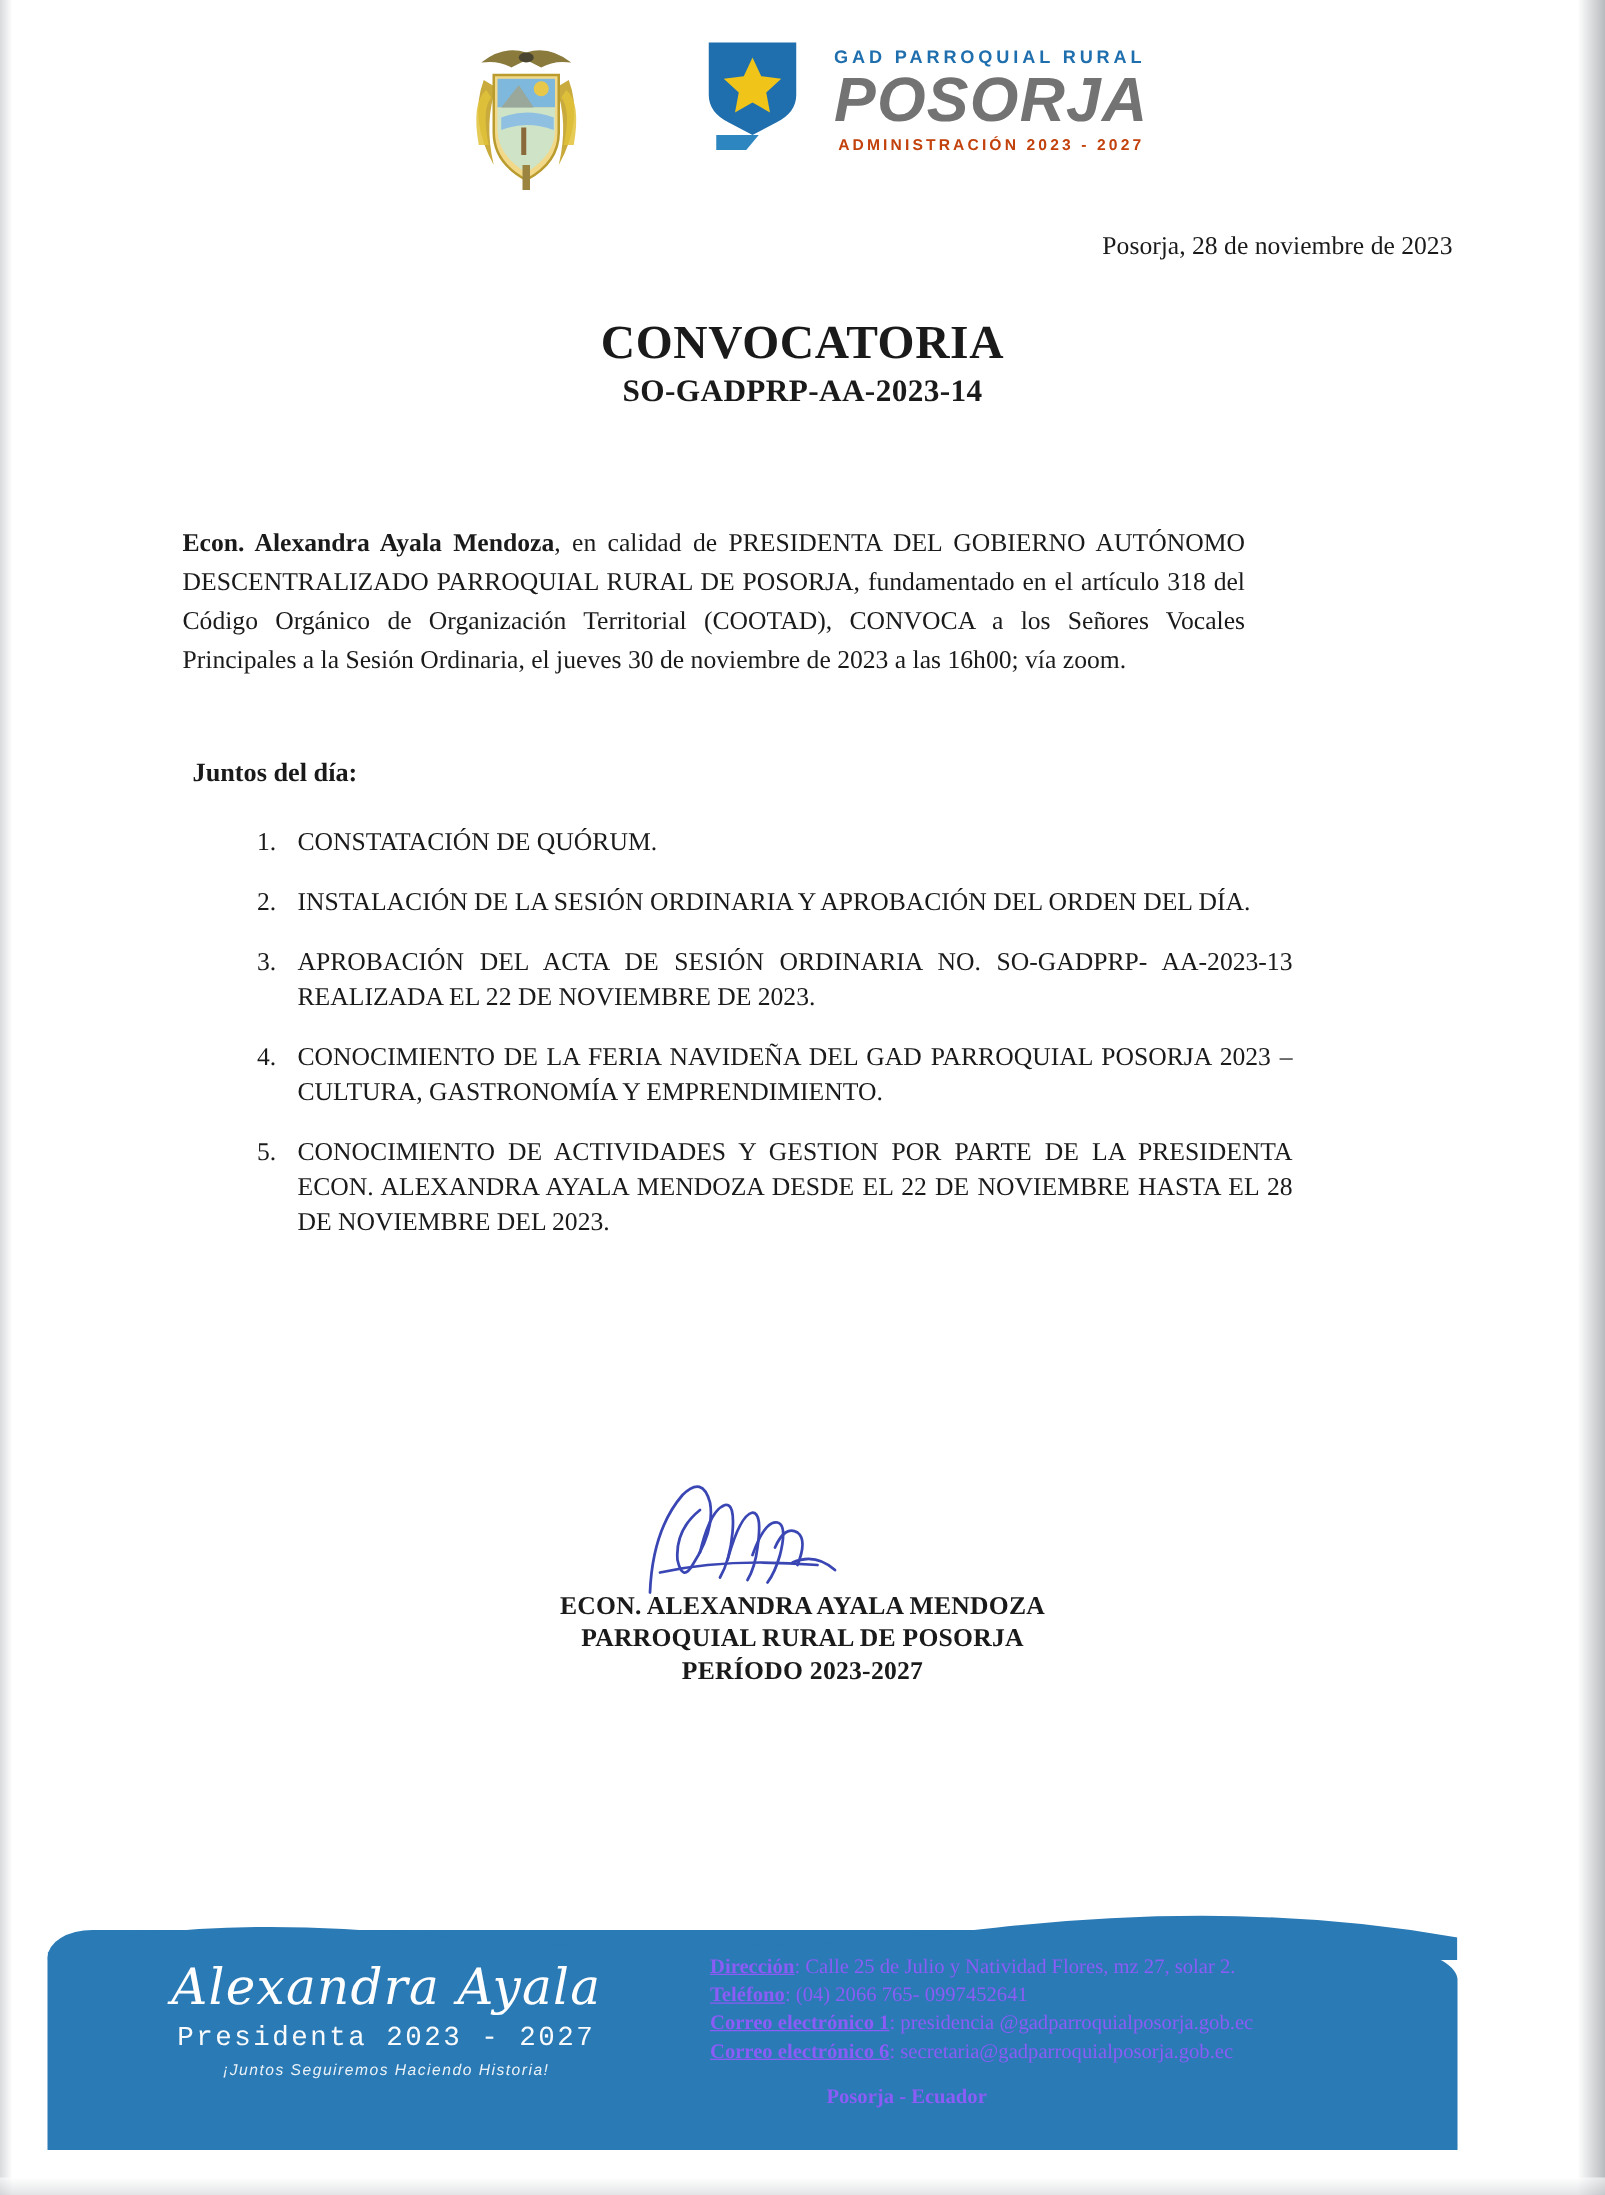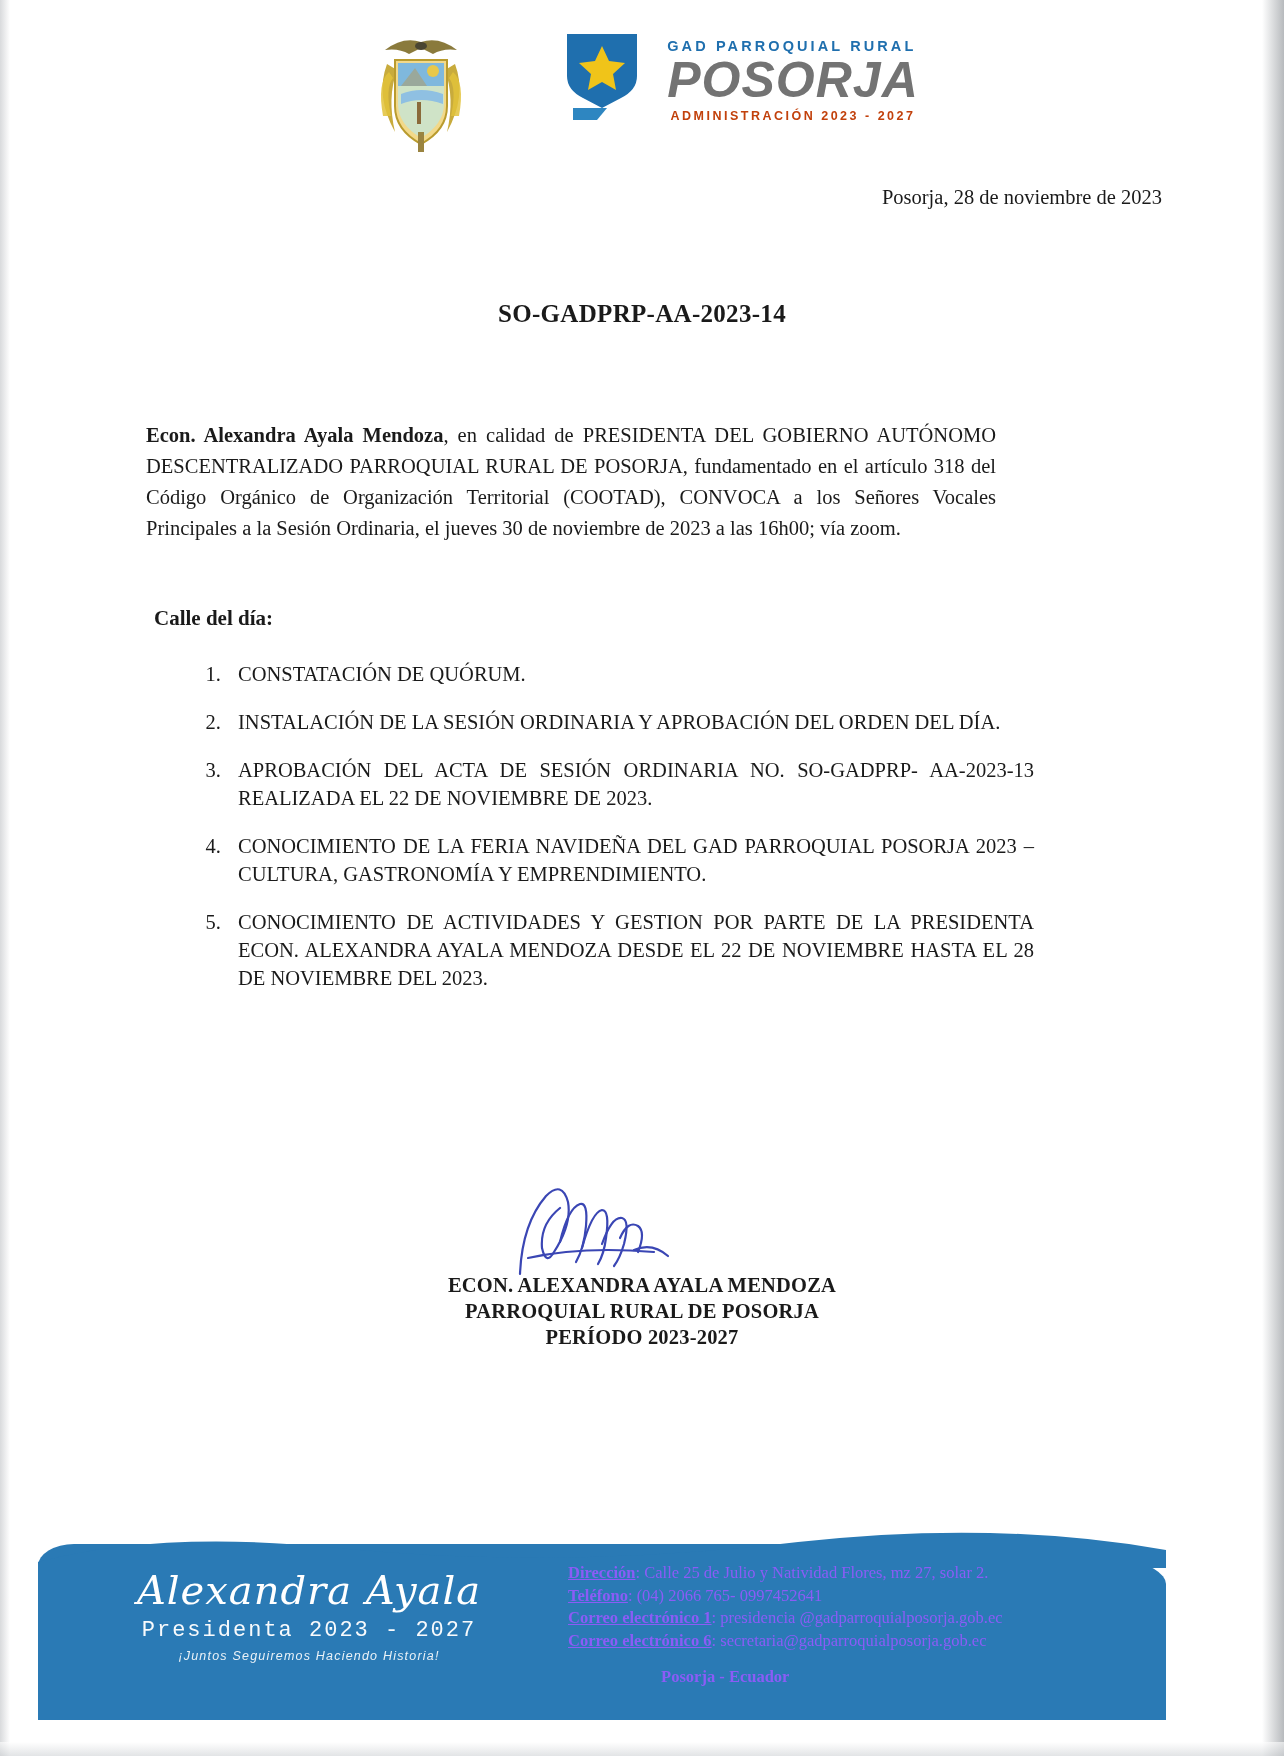--- a/index.html
+++ b/index.html
@@ -302,27 +302,28 @@
       <div class="brand-text">
         <div class="brand-top">GAD PARROQUIAL RURAL</div>
         <div class="brand-main">POSORJA</div>
         <div class="brand-sub">ADMINISTRACIÓN 2023 - 2027</div>
       </div>
     </div>
   </div>
 
   <div class="date-line">Posorja, 28 de noviembre de 2023</div>
 
+  <div class="title">CONVOCATORIA</div>
   <div class="subtitle">SO-GADPRP-AA-2023-14</div>
 
   <div class="para">
     <b>Econ. Alexandra Ayala Mendoza</b><span>, en calidad de PRESIDENTA DEL GOBIERNO AUTÓNOMO DESCENTRALIZADO PARROQUIAL RURAL DE POSORJA, fundamentado en el artículo 318 del Código Orgánico de Organización Territorial (COOTAD), CONVOCA a los Señores Vocales Principales a la Sesión Ordinaria, el jueves 30 de noviembre de 2023 a las 16h00; vía zoom.</span>
   </div>
 
-  <div class="agenda-title">Calle del día:</div>
+  <div class="agenda-title">Juntos del día:</div>
 
   <ol class="agenda">
     <li>CONSTATACIÓN DE QUÓRUM.</li>
     <li>INSTALACIÓN DE LA SESIÓN ORDINARIA Y APROBACIÓN DEL ORDEN DEL DÍA.</li>
     <li>APROBACIÓN DEL ACTA DE SESIÓN ORDINARIA NO. SO-GADPRP- AA-2023-13 REALIZADA EL 22 DE NOVIEMBRE DE 2023.</li>
     <li>CONOCIMIENTO DE LA FERIA NAVIDEÑA DEL GAD PARROQUIAL POSORJA 2023 – CULTURA, GASTRONOMÍA Y EMPRENDIMIENTO.</li>
     <li>CONOCIMIENTO DE ACTIVIDADES Y GESTION POR PARTE DE LA PRESIDENTA ECON. ALEXANDRA AYALA MENDOZA DESDE EL 22 DE NOVIEMBRE HASTA EL 28 DE NOVIEMBRE DEL 2023.</li>
   </ol>
 
   <div class="sign-scribble">

